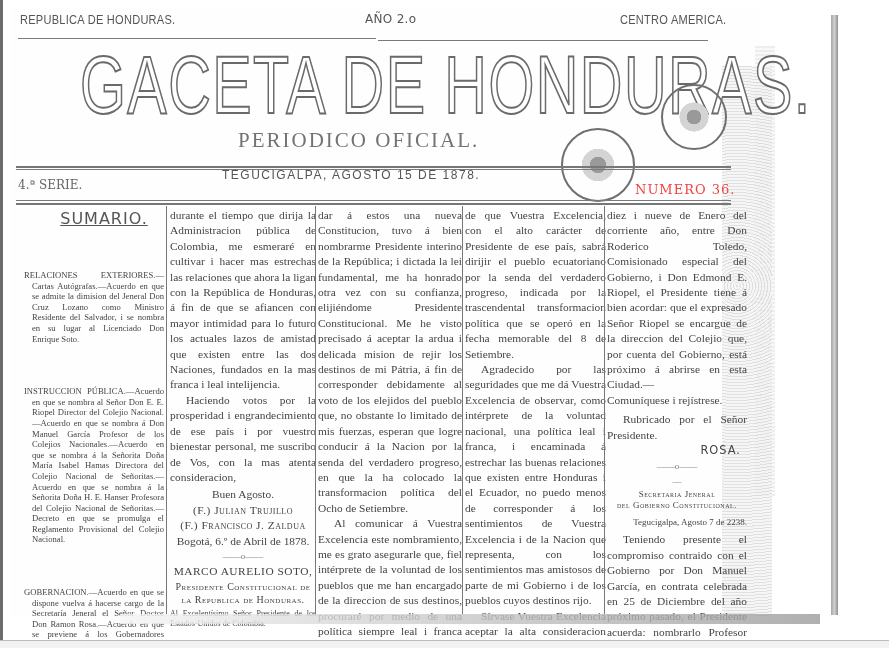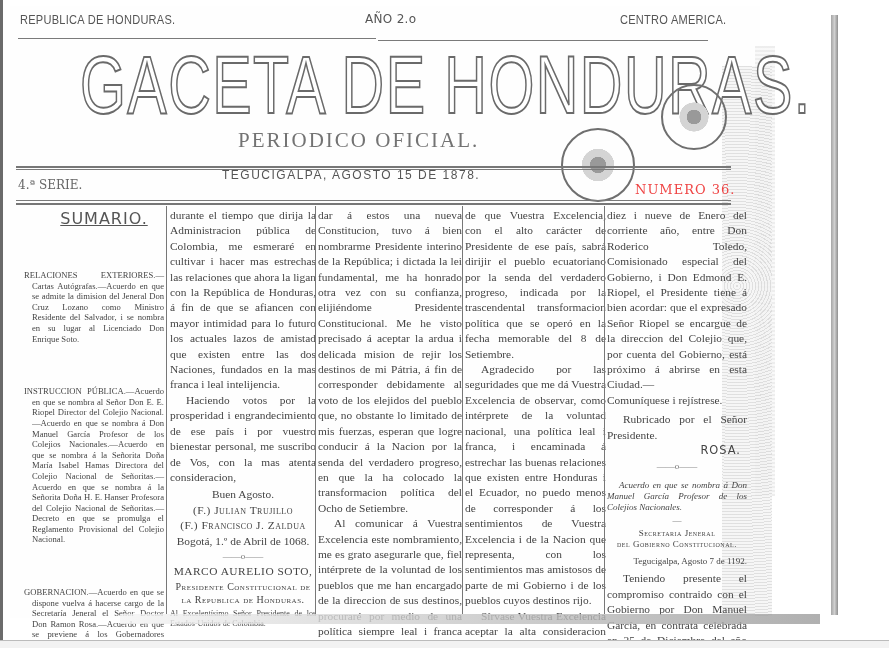--- a/index.html
+++ b/index.html
@@ -127,21 +127,21 @@
 
   </div>
   <div class="col-divider" style="left:156px;"></div>
 
   <div class="col body-col c2">
     <p>durante el tiempo que dirija la Administracion pública de Colombia, me esmeraré en cultivar i hacer mas estrechas las relaciones que ahora la ligan con la República de Honduras, á fin de que se afiancen con mayor intimidad para lo futuro los actuales lazos de amistad que existen entre las dos Naciones, fundados en la mas franca i leal intelijencia.</p>
     <p class="indent">Haciendo votos por la prosperidad i engrandecimiento de ese país i por vuestro bienestar personal, me suscribo de Vos, con la mas atenta consideracion,</p>
     <p class="center" style="margin-top:2px;">Buen Agosto.</p>
     <p class="center sc">(F.) Julian Trujillo</p>
     <p class="center sc">(F.) Francisco J. Zaldua</p>
-    <p class="center">Bogotá, 1.º de Abril de 1068.</p>
+    <p class="center">Bogotá, 6.º de Abril de 1878.</p>
     <p class="sep">——o——</p>
     <p class="center" style="letter-spacing:.5px;">MARCO AURELIO SOTO,</p>
     <p class="center sc small" style="font-size:10px;line-height:13px;">Presidente Constitucional de la Republica de Honduras.</p>
     <p class="small" style="font-size:8px;line-height:10px;margin-top:3px;">Al Excelentísimo Señor Presidente de los Estados-Unidos de Colombia.</p>
 
   </div>
   <div class="col-divider" style="left:305px;"></div>
 
   <div class="col body-col c3">
     <p>dar á estos una nueva Constitucion, tuvo á bien nombrarme Presidente interino de la República; i dictada la lei fundamental, me ha honrado otra vez con su confianza, elijiéndome Presidente Constitucional. Me he visto precisado á aceptar la ardua i delicada mision de rejir los destinos de mi Pátria, á fin de corresponder debidamente al voto de los elejidos del pueblo que, no obstante lo limitado de mis fuerzas, esperan que logre conducir á la Nacion por la senda del verdadero progreso, en que la ha colocado la transformacion política del Ocho de Setiembre.</p>
@@ -156,24 +156,23 @@
 
   </div>
   <div class="col-divider" style="left:594px;"></div>
 
   <div class="col body-col c5">
     <p>diez i nueve de Enero del corriente año, entre Don Roderico Toledo, Comisionado especial del Gobierno, i Don Edmond E. Riopel, el Presidente tiene á bien acordar: que el expresado Señor Riopel se encargue de la direccion del Colejio que, por cuenta del Gobierno, está próximo á abrirse en esta Ciudad.—</p>
     <p>Comuníquese i rejístrese.</p>
     <p class="indent" style="margin-top:4px;">Rubricado por el Señor Presidente.</p>
     <p class="right" style="font-family:'DejaVu Sans',sans-serif;letter-spacing:1px;padding-right:6px;">ROSA.</p>
     <p class="sep">——o——</p>
-    <p class="italic small" style="text-indent:12px;margin-top:6px;">Acuerdo en que se nombra á Don Manuel García Profesor de los Colejios Nacionales.</p>
     <p class="sep">—</p>
     <p class="center sc small">Secretaria Jeneral</p>
     <p class="center sc small">del Gobierno Constitucional.</p>
-    <p class="right small" style="margin-top:6px;">Tegucigalpa, Agosto 7 de 1192.</p>
+    <p class="right small" style="margin-top:6px;">Tegucigalpa, Agosto 7 de 2238.</p>
     <p class="indent" style="margin-top:4px;">Teniendo presente el compromiso contraido con el Gobierno por Don Manuel García, en contrata celebrada en 25 de Diciembre del año próximo pasado, el Presidente acuerda: nombrarlo Profesor de los Colejios que, por cuenta de la Nacion, se han es-</p>
   </div>
 </div>
 
 <div class="side-strip"></div>
 <div class="bottom-shadow"></div>
 <div class="scan-bottom"></div>
 
 </body></html>

